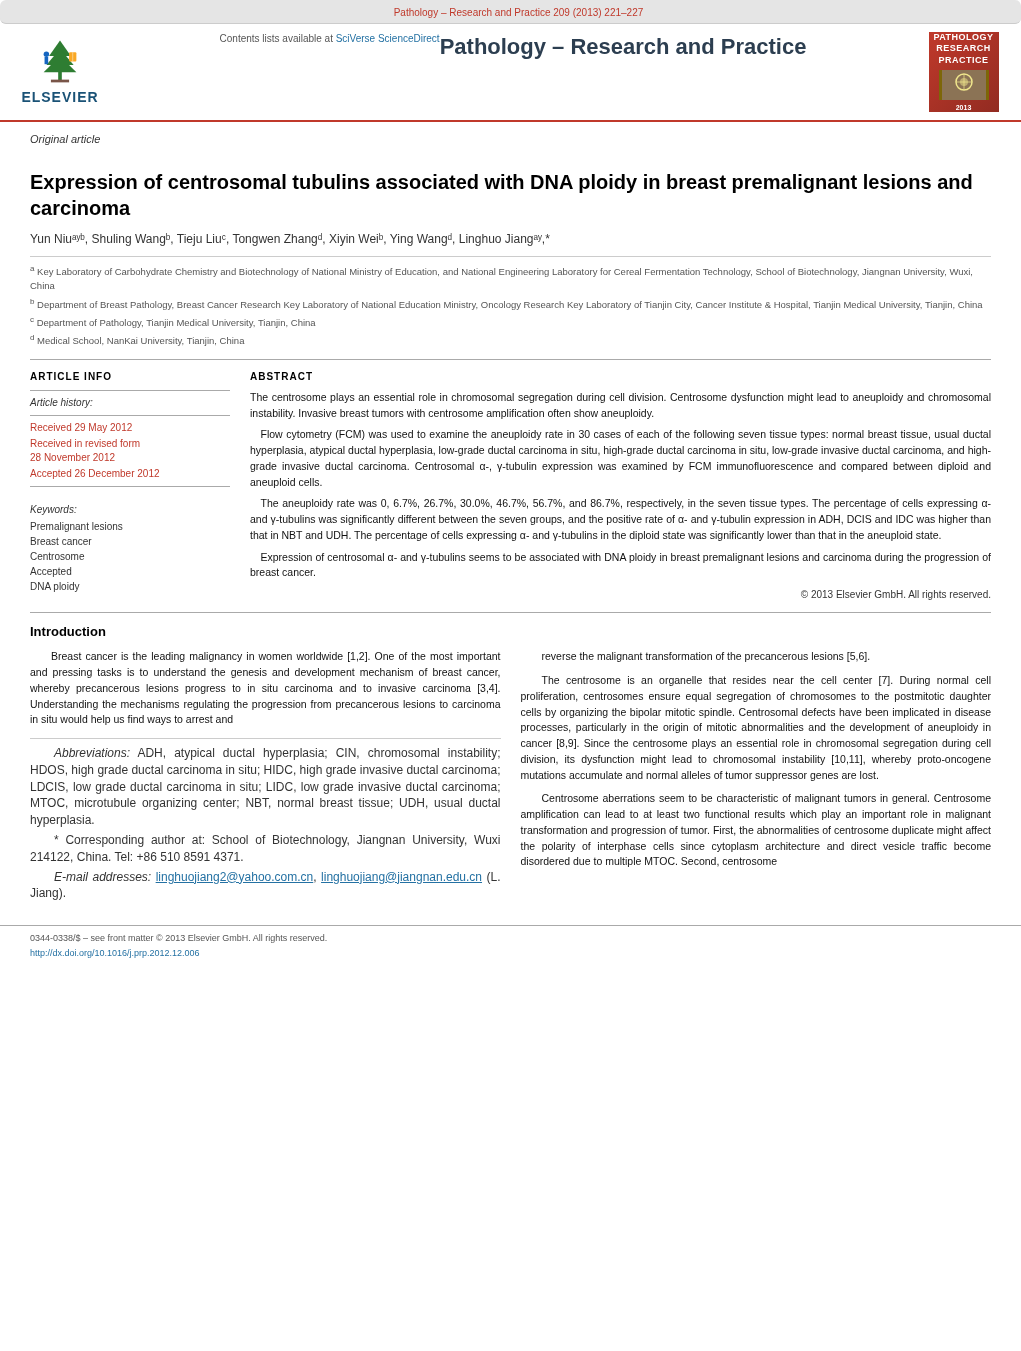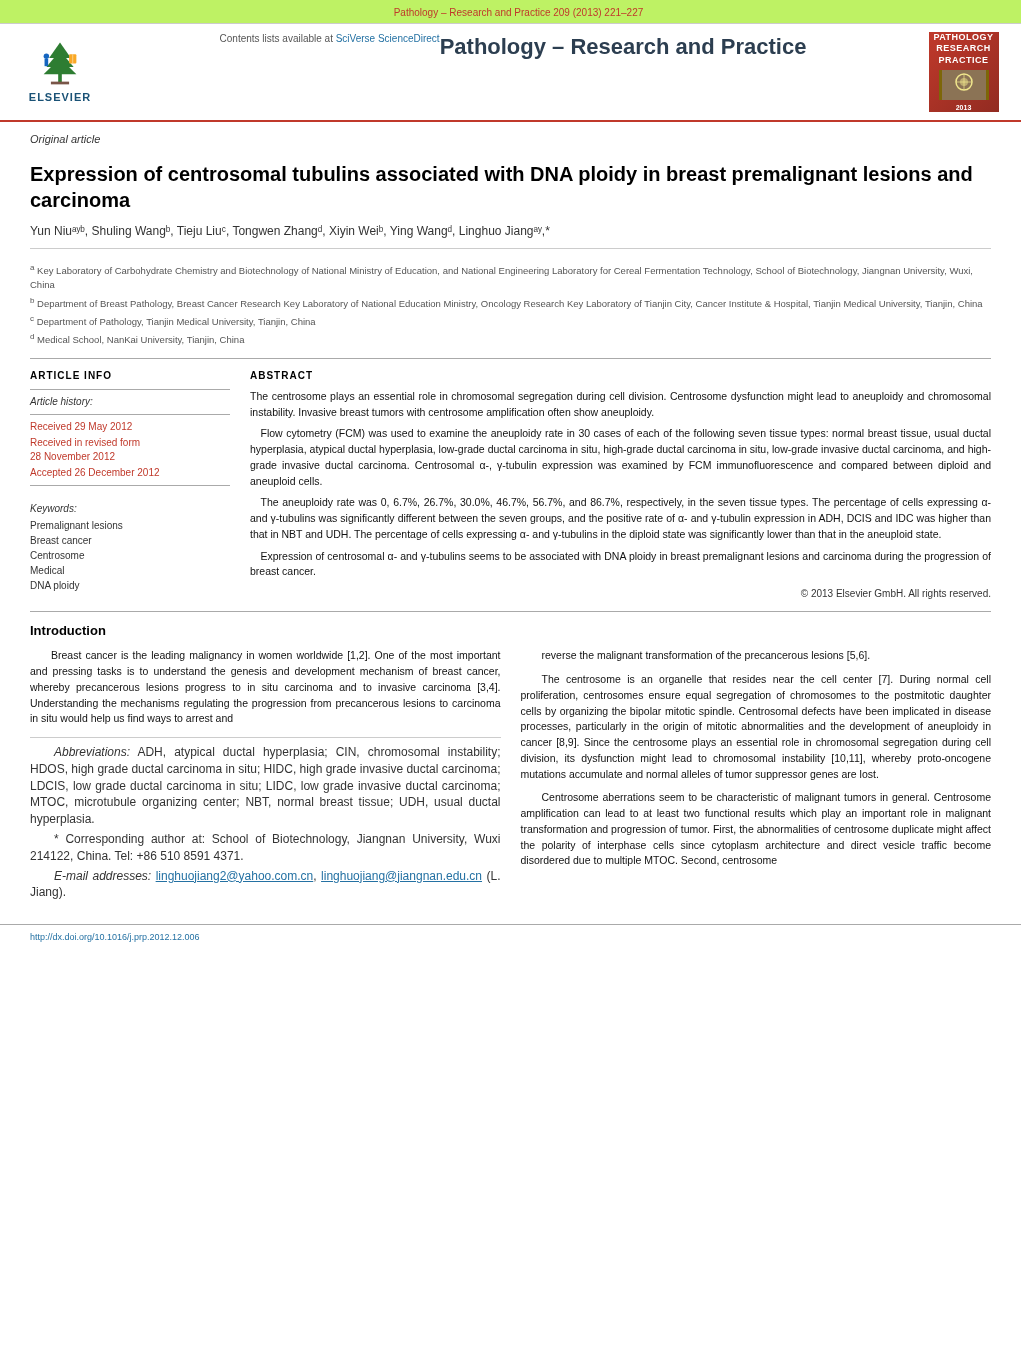--- a/index.html
+++ b/index.html
@@ -13,24 +13,25 @@
       line-height: 1.4;
     }
     .page {
       width: 1021px;
       min-height: 1351px;
       background: #fff;
       padding: 0;
     }
     
     .top-bar {
-      background: #bef264;
+      background: #e5e5e5;
       text-align: center;
       padding: 4px 0 2px 16px;
       border-bottom: 1px solid #ccc;
+      border-radius: 6px;
     }
     .top-bar .journal-ref {
       font-size: 10px;
       color: #c0392b;
       font-family: Arial, sans-serif;
     }
     .header-area {
       display: flex;
       align-items: stretch;
       padding: 8px 20px 8px 20px;
@@ -43,21 +44,21 @@
       display: flex;
       flex-direction: column;
       align-items: center;
       justify-content: center;
     }
     .elsevier-tree {
       width: 60px;
       height: 50px;
     }
     .elsevier-text {
-      font-size: 11px;
+      font-size: 14px;
       font-family: Arial, sans-serif;
       font-weight: bold;
       color: #1a5276;
       letter-spacing: 1px;
       margin-top: 2px;
     }
     .header-center {
       flex: 1;
       text-align: center;
       display: flex;
@@ -131,21 +132,21 @@
     }
 
     
     .article-body {
       padding: 10px 30px 20px 30px;
     }
     .article-type {
       font-size: 11px;
       font-style: italic;
       color: #333;
-      margin-bottom: 14px;
+      margin-bottom: 22px;
       font-family: Arial, sans-serif;
     }
     .article-title {
       font-size: 20px;
       font-weight: bold;
       color: #000;
       line-height: 1.3;
       margin-bottom: 10px;
       font-family: Arial, sans-serif;
     }
@@ -155,21 +156,21 @@
       margin-bottom: 8px;
       font-family: Arial, sans-serif;
     }
     .affiliations {
       font-size: 9.5px;
       color: #555;
       line-height: 1.5;
       margin-bottom: 0;
       font-family: Arial, sans-serif;
       border-top: 1px solid #ccc;
-      padding-top: 13px;
+      padding-top: 6px;
     }
     .affiliations p {
       margin-bottom: 2px;
     }
     .affiliations sup {
       font-size: 8px;
     }
     .divider {
       border: none;
       border-top: 1px solid #aaa;
@@ -387,21 +388,21 @@
         <hr class="info-divider">
         <div class="info-value">Received 29 May 2012</div>
         <div class="info-value" style="white-space:pre-line;">Received in revised form
 28 November 2012</div>
         <div class="info-value">Accepted 26 December 2012</div>
         <hr class="info-divider">
         <div class="keywords-title">Keywords:</div>
         <div class="keyword">Premalignant lesions</div>
         <div class="keyword">Breast cancer</div>
         <div class="keyword">Centrosome</div>
-        <div class="keyword">Medical</div>
+        <div class="keyword">Accepted</div>
         <div class="keyword">DNA ploidy</div>
       </div>
 
       <div class="abstract-col">
         <div class="abstract-title">ABSTRACT</div>
         <div class="abstract-text">
           <p>The centrosome plays an essential role in chromosomal segregation during cell division. Centrosome dysfunction might lead to aneuploidy and chromosomal instability. Invasive breast tumors with centrosome amplification often show aneuploidy.</p>
           <p>Flow cytometry (FCM) was used to examine the aneuploidy rate in 30 cases of each of the following seven tissue types: normal breast tissue, usual ductal hyperplasia, atypical ductal hyperplasia, low-grade ductal carcinoma in situ, high-grade ductal carcinoma in situ, low-grade invasive ductal carcinoma, and high-grade invasive ductal carcinoma. Centrosomal α-, γ-tubulin expression was examined by FCM immunofluorescence and compared between diploid and aneuploid cells.</p>
           <p>The aneuploidy rate was 0, 6.7%, 26.7%, 30.0%, 46.7%, 56.7%, and 86.7%, respectively, in the seven tissue types. The percentage of cells expressing α- and γ-tubulins was significantly different between the seven groups, and the positive rate of α- and γ-tubulin expression in ADH, DCIS and IDC was higher than that in NBT and UDH. The percentage of cells expressing α- and γ-tubulins in the diploid state was significantly lower than that in the aneuploid state.</p>
           <p>Expression of centrosomal α- and γ-tubulins seems to be associated with DNA ploidy in breast premalignant lesions and carcinoma during the progression of breast cancer.</p>
@@ -427,15 +428,16 @@
         <div class="body-col">
           <p>reverse the malignant transformation of the precancerous lesions [5,6].</p>
           <p>The centrosome is an organelle that resides near the cell center [7]. During normal cell proliferation, centrosomes ensure equal segregation of chromosomes to the postmitotic daughter cells by organizing the bipolar mitotic spindle. Centrosomal defects have been implicated in disease processes, particularly in the origin of mitotic abnormalities and the development of aneuploidy in cancer [8,9]. Since the centrosome plays an essential role in chromosomal segregation during cell division, its dysfunction might lead to chromosomal instability [10,11], whereby proto-oncogene mutations accumulate and normal alleles of tumor suppressor genes are lost.</p>
           <p>Centrosome aberrations seem to be characteristic of malignant tumors in general. Centrosome amplification can lead to at least two functional results which play an important role in malignant transformation and progression of tumor. First, the abnormalities of centrosome duplicate might affect the polarity of interphase cells since cytoplasm architecture and direct vesicle traffic become disordered due to multiple MTOC. Second, centrosome</p>
         </div>
       </div>
     </div>
   </div>
 
   <div class="bottom-bar">
+    <span>0344-0338/$ – see front matter © 2013 Elsevier GmbH. All rights reserved.</span>
     <a href="#">http://dx.doi.org/10.1016/j.prp.2012.12.006</a>
   </div>
 </div>
 
 </body></html>

